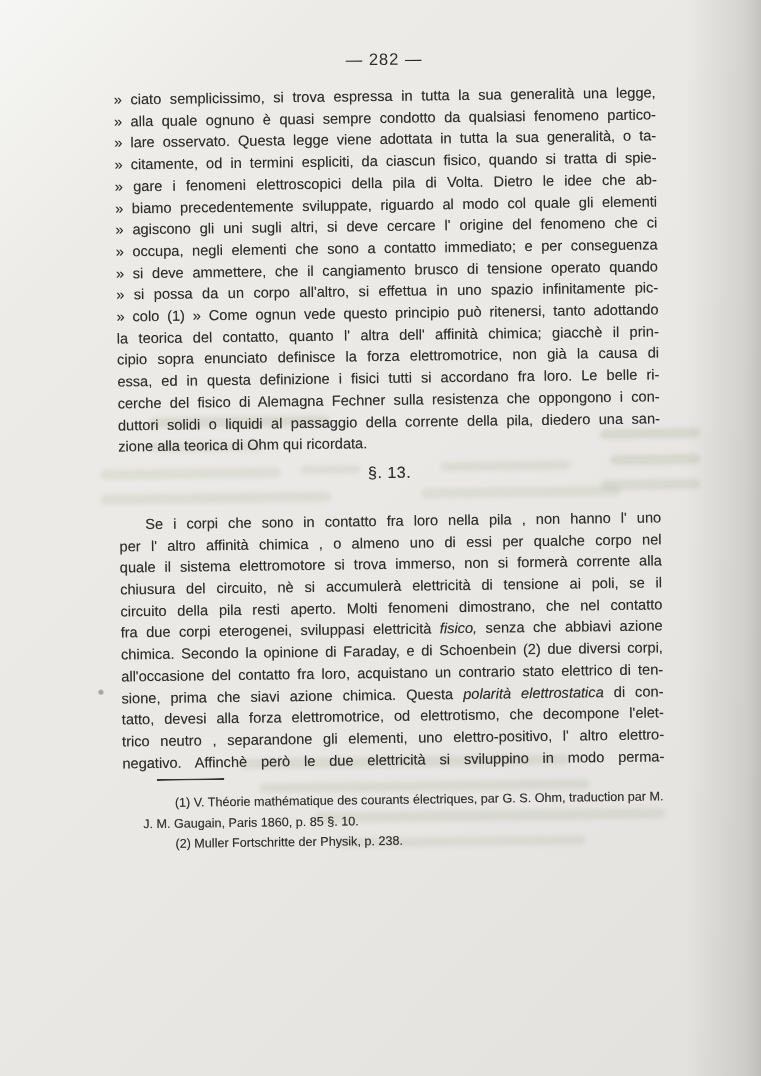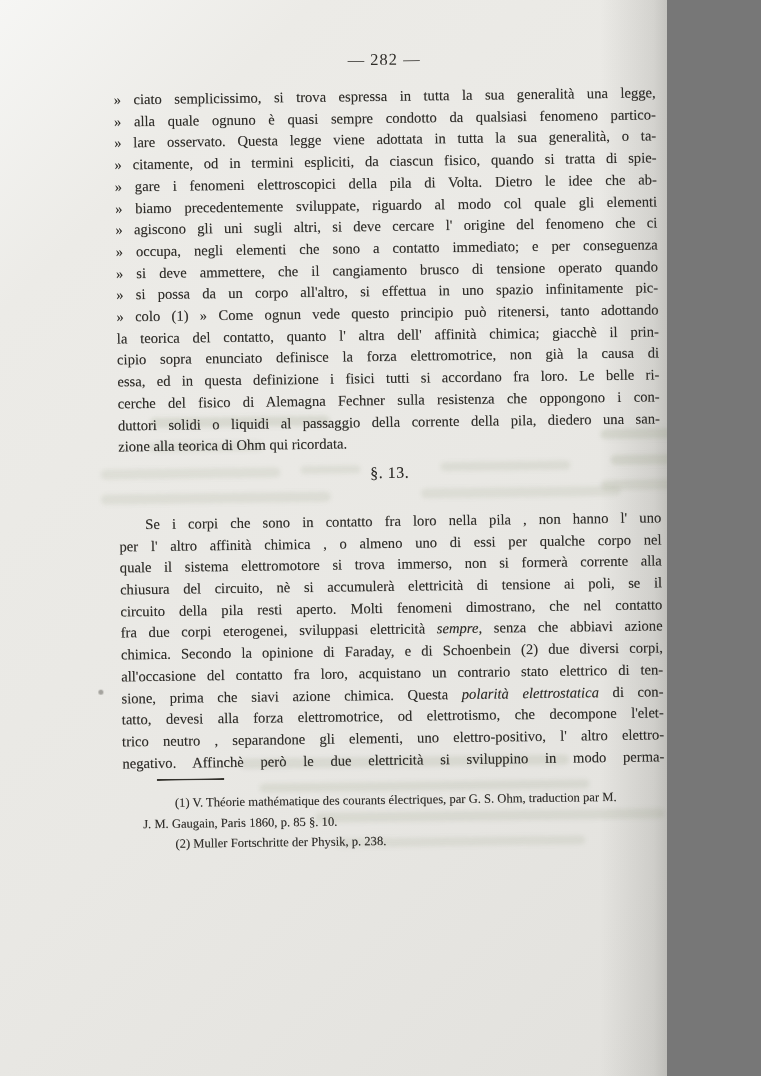--- a/index.html
+++ b/index.html
@@ -1,21 +1,21 @@
 <!DOCTYPE html>
 <html><head>
 <meta charset="utf-8">
 <style>
   html,body{margin:0;padding:0;background:#777;}
   .sheet{
-    position:relative;width:667px;height:1076px;overflow:hidden;
+    position:relative;width:761px;height:1076px;overflow:hidden;
     background:
       linear-gradient(to right, rgba(60,60,55,0) 90%, rgba(60,60,55,0.13) 98%, rgba(60,60,55,0.22) 100%),
       linear-gradient(135deg, #f6f6f4 0%, #ecebe7 18%, #e9e8e4 55%, #e2e1dd 100%);
-    font-family:Liberation Serif, serif;
+    font-family:Liberation Sans, sans-serif;
     color:#2e2c28;
   }
   .content{position:absolute;inset:0;transform:rotate(-0.75deg);transform-origin:380px 430px;}
   .pageno{
     position:absolute;top:50px;left:118px;width:542px;text-align:center;
     font-size:16.5px;letter-spacing:1px;font-weight:500;
   }
   .textblock{
     position:absolute;left:118px;top:86px;width:542px;
     font-size:14.6px;line-height:21.7px;
@@ -93,21 +93,21 @@
       <div class="ln e">zione alla teorica di Ohm qui ricordata.</div>
 
       <div class="heading">§. 13.</div>
 
       <div class="para2">
         <div class="ln j ind">Se i corpi che sono in contatto fra loro nella pila , non hanno l' uno</div>
         <div class="ln j">per l' altro affinità chimica , o almeno uno di essi per qualche corpo nel</div>
         <div class="ln j">quale il sistema elettromotore si trova immerso, non si formerà corrente alla</div>
         <div class="ln j">chiusura del circuito, nè si accumulerà elettricità di tensione ai poli, se il</div>
         <div class="ln j">circuito della pila resti aperto. Molti fenomeni dimostrano, che nel contatto</div>
-        <div class="ln j"><span>fra due corpi eterogenei, sviluppasi elettricità </span><span class="it">sempre,</span><span> senza che abbiavi azione</span></div>
+        <div class="ln j"><span>fra due corpi eterogenei, sviluppasi elettricità </span><span class="it">fisico,</span><span> senza che abbiavi azione</span></div>
         <div class="ln j">chimica. Secondo la opinione di Faraday, e di Schoenbein (2) due diversi corpi,</div>
         <div class="ln j">all'occasione del contatto fra loro, acquistano un contrario stato elettrico di ten-</div>
         <div class="ln j"><span>sione, prima che siavi azione chimica. Questa </span><span class="it">polarità elettrostatica</span><span> di con-</span></div>
         <div class="ln j">tatto, devesi alla forza elettromotrice, od elettrotismo, che decompone l'elet-</div>
         <div class="ln j">trico neutro , separandone gli elementi, uno elettro-positivo, l' altro elettro-</div>
         <div class="ln j">negativo. Affinchè però le due elettricità si sviluppino in modo perma-</div>
       </div>
 
       <div class="fnrule"></div>
 

